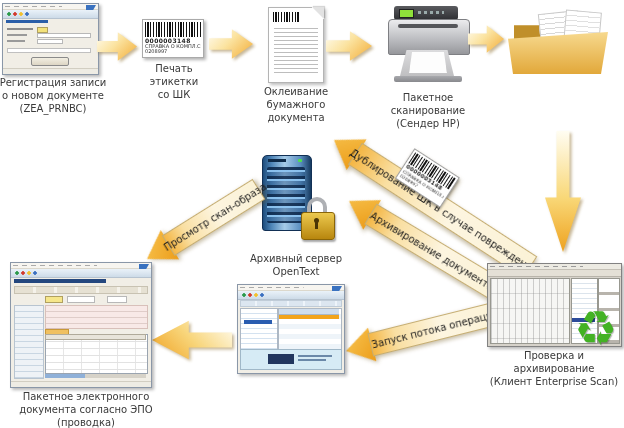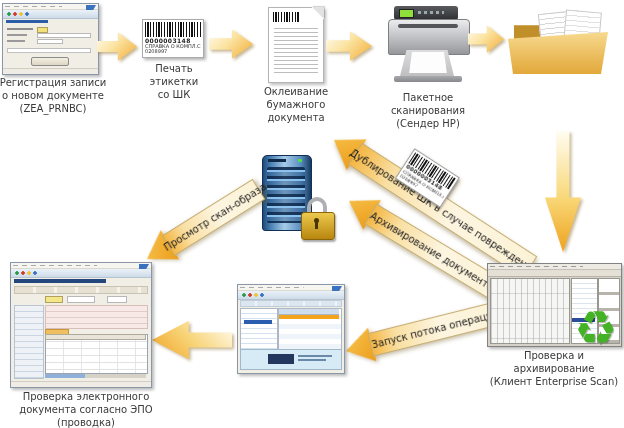--- a/index.html
+++ b/index.html
@@ -121,21 +121,21 @@
     <div class="ui" style="left:8px;top:2px;width:64px;height:14px;background:linear-gradient(180deg,#5a5b5f,#2e2f33);border-radius:3px;"></div>
     <div class="ui" style="left:13px;top:5px;width:13px;height:7px;background:#8fe03a;border:1px solid #1f2022;"></div>
     <div class="ui" style="left:32px;top:7px;width:26px;height:3px;background:repeating-linear-gradient(90deg,#9aa 0 3px,transparent 3px 6px);"></div>
     <div class="ui" style="left:2px;top:15px;width:80px;height:34px;background:linear-gradient(180deg,#ececee,#b9babe 60%,#96979b);border:1px solid #7e7f83;border-radius:4px 4px 2px 2px;"></div>
     <div class="ui" style="left:12px;top:20px;width:60px;height:4px;background:#55565a;border-radius:2px;"></div>
     <div class="ui" style="left:14px;top:46px;width:54px;height:26px;background:linear-gradient(180deg,#dcdcde,#bfbfc1);clip-path:polygon(12% 0,88% 0,100% 100%,0 100%);"></div>
     <div class="ui" style="left:23px;top:48px;width:38px;height:21px;background:#fdfdfd;clip-path:polygon(8% 0,92% 0,100% 100%,0 100%);box-shadow:0 1px 2px rgba(0,0,0,.3);"></div>
     <div class="ui" style="left:8px;top:72px;width:68px;height:6px;background:linear-gradient(180deg,#a8a9ad,#88898d);border-radius:2px;"></div>
   </div>
   <div class="caption" style="left:378px;top:91px;width:100px;">Пакетное
-сканирования
+сканирование
 (Сендер HP)</div>
 
   <div class="block-arrow ar-right" style="left:468px;top:24px;width:36px;height:30px;">
       <div class="shape"></div>
     </div>
 
   <div style="position:absolute;left:506px;top:10px;width:104px;height:66px;">
     <div class="ui" style="left:8px;top:8px;width:86px;height:52px;background:#c08f2a;border-radius:3px;clip-path:polygon(0 14%,40% 14%,48% 0,100% 0,100% 100%,0 100%);"></div>
     <div class="ui" style="left:34px;top:2px;width:38px;height:42px;background:#fff;border:1px solid #c8c8c8;transform:rotate(-6deg);background-image:repeating-linear-gradient(180deg,transparent 0 4px,#d8d8d8 4px 5px);"></div>
     <div class="ui" style="left:58px;top:1px;width:34px;height:44px;background:#fff;border:1px solid #c8c8c8;transform:rotate(5deg);background-image:repeating-linear-gradient(180deg,transparent 0 4px,#e0e0e0 4px 5px);"></div>
@@ -152,20 +152,22 @@
     <div class="ui" style="left:10px;top:6px;width:18px;height:3px;background:#0e2a48;"></div>
     <div class="ui" style="left:40px;top:6px;width:4px;height:3px;background:#4fe04a;border-radius:1px;"></div>
     <div class="ui" style="left:9px;top:14px;width:38px;height:56px;background:repeating-linear-gradient(180deg,rgba(8,35,70,.85) 0 3px,rgba(140,195,240,.95) 3px 5px,rgba(40,85,135,.45) 5px 9px);border-radius:2px;"></div>
   </div>
   <div style="position:absolute;left:299px;top:197px;width:36px;height:50px;">
     <div class="ui" style="left:8px;top:0;width:20px;height:18px;border:4px solid #aeb0b4;border-bottom:none;border-radius:11px 11px 0 0;box-sizing:border-box;"></div>
     <div class="ui" style="left:2px;top:15px;width:32px;height:26px;background:linear-gradient(180deg,#ecc94e,#b8860e);border:1px solid #8a6508;border-radius:3px;box-shadow:1px 2px 2px rgba(0,0,0,.35);"></div>
     <div class="ui" style="left:15px;top:21px;width:5px;height:5px;background:#4a3505;border-radius:50%;"></div>
     <div class="ui" style="left:16px;top:25px;width:3px;height:7px;background:#4a3505;"></div>
   </div>
+  <div class="caption" style="left:234px;top:252px;width:124px;">Архивный сервер
+OpenText</div>
 
   <div class="banner" style="left:334px;top:121px;width:234px;height:38px;transform:rotate(33deg);">
     <div class="head"></div>
     <div class="shaft"></div>
     <div class="lab flow-label">Дублирование ШК в случае повреждения</div>
     <div style="position:absolute;left:72px;top:-18px;width:54px;height:36px;background:#fff;border:1px solid #a0a0a0;box-shadow:1px 2px 2px rgba(0,0,0,.3);padding:2px;box-sizing:border-box;">
       <div class="bars" style="width:100%;height:13px;"></div>
       <div class="bc-num" style="font-size:5.5px;">0000003148</div>
       <div class="bc-small" style="font-size:4.5px;">СПРАВКА О КОМПЛ.СК</div>
       <div class="bc-small" style="font-size:4.5px;">0208997</div>
@@ -205,21 +207,21 @@
     <div class="ui" style="left:96px;top:33px;width:18px;height:5px;background:#fff;border:1px solid #b8b8b8;"></div>
     <div class="ui" style="left:3px;top:42px;width:28px;height:72px;background:#eef2f6;border:1px solid #b8c4d0;background-image:repeating-linear-gradient(180deg,transparent 0 5px,#c9d6e2 5px 6px);"></div>
     <div class="ui" style="left:34px;top:42px;width:101px;height:22px;background:#f8e9e7;border:1px solid #d8c0ba;background-image:repeating-linear-gradient(180deg,transparent 0 5px,rgba(150,120,110,.25) 5px 6px);"></div>
     <div class="ui" style="left:34px;top:66px;width:22px;height:5px;background:#f0c060;border:1px solid #c89838;"></div>
     <div class="ui" style="left:34px;top:71px;width:101px;height:38px;background:#fff;border:1px solid #9aa4b0;background-image:repeating-linear-gradient(180deg,transparent 0 6px,#e2e2e2 6px 7px),repeating-linear-gradient(90deg,transparent 0 17px,#e6e6e6 17px 18px);"></div>
     <div class="ui" style="left:34px;top:71px;width:101px;height:6px;background:#e8e4da;border:1px solid #b0aa9a;box-sizing:border-box;"></div>
     <div class="ui" style="left:34px;top:111px;width:101px;height:4px;background:#d6d2c8;"></div>
     <div class="ui" style="left:34px;top:111px;width:40px;height:4px;background:#8fb0d8;"></div>
     <div class="m-status"></div>
   </div>
-  <div class="caption" style="left:2px;top:390px;width:168px;">Проверка электронного
+  <div class="caption" style="left:2px;top:390px;width:168px;">Пакетное электронного
 документа согласно ЭПО
 (проводка)</div>
 
   <div class="sapwin" style="left:237px;top:284px;width:106px;height:88px;">
     <div class="m-menu"></div>
     <div class="m-tool"></div>
     <div class="m-sap"></div>
     <div class="ui" style="left:2px;top:15px;width:100px;height:5px;background:repeating-linear-gradient(90deg,#dce6f0 0 14px,#eef4fa 14px 16px);border:1px solid #c0ccd8;"></div>
     <div class="ui" style="left:2px;top:23px;width:36px;height:40px;background:#fff;border:1px solid #aeb8c4;background-image:repeating-linear-gradient(180deg,transparent 0 4px,#d4e2f0 4px 5px);"></div>
     <div class="ui" style="left:6px;top:35px;width:28px;height:4px;background:#2a5db0;"></div>

